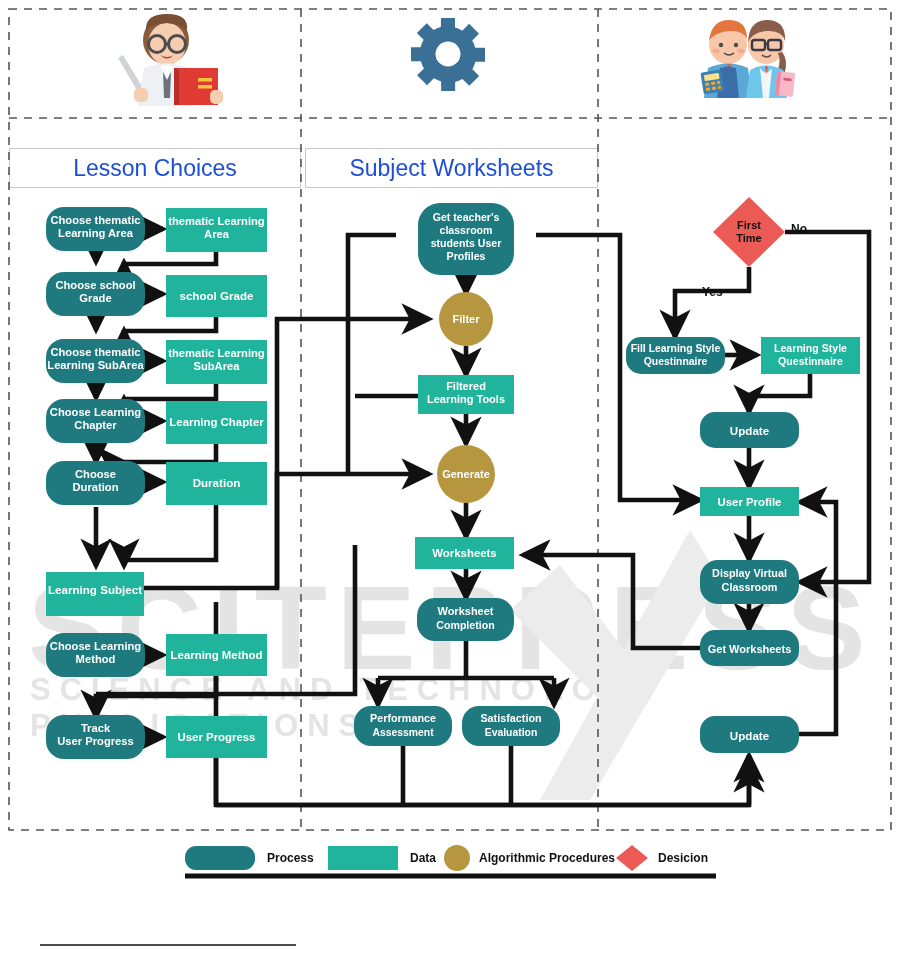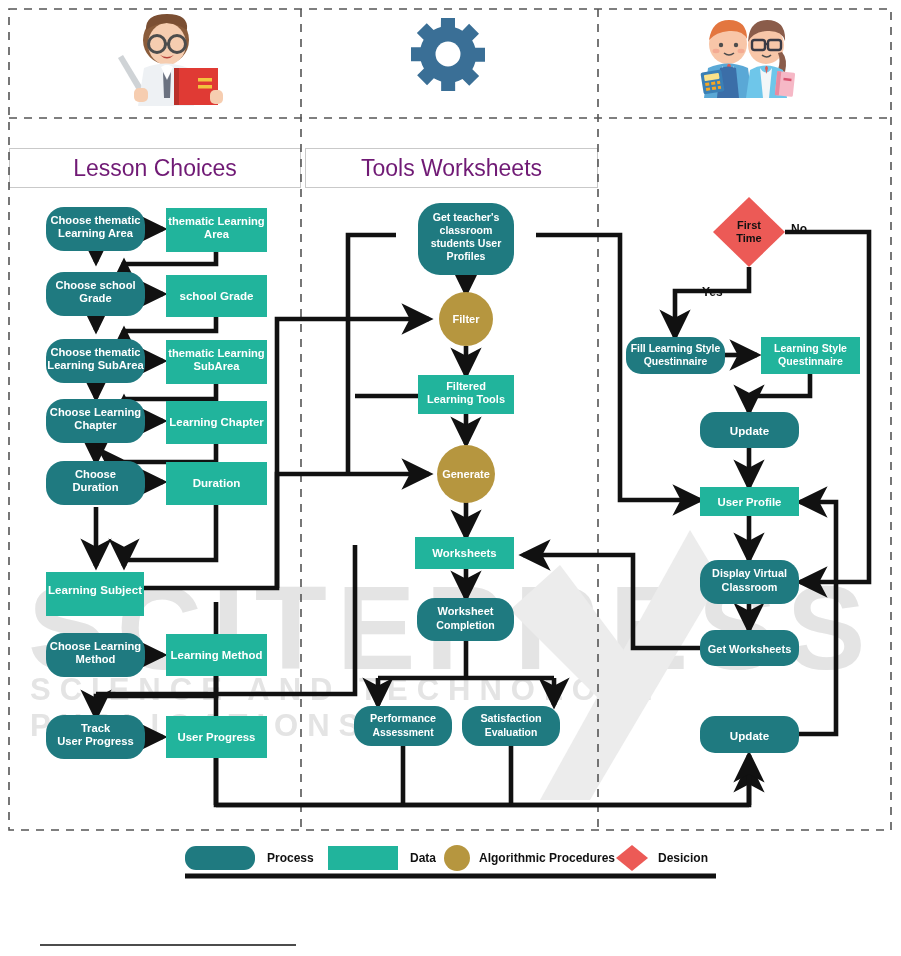--- a/index.html
+++ b/index.html
@@ -8,21 +8,21 @@
   #fc{position:absolute;left:0;top:0;width:901px;height:956px;}
   .wm{position:absolute;pointer-events:none;user-select:none;color:#e4e4e4;
       font-family:"Liberation Sans",sans-serif;font-weight:bold;letter-spacing:2px;}
   #wm1{left:28px;top:560px;font-size:118px;letter-spacing:10px;}
   #wm2{left:30px;top:672px;font-size:31px;letter-spacing:9px;}
   #wmswoosh{position:absolute;left:390px;top:470px;width:360px;height:330px;
       pointer-events:none;}
   .hdr-icon{position:absolute;}
   .colhdr{position:absolute;border:1px solid #c9c9c9;background:#fff;
       display:flex;align-items:center;justify-content:center;
-      font-size:23px;color:#701a75;font-family:"Liberation Sans",sans-serif;}
+      font-size:23px;color:#1d4ed8;font-family:"Liberation Sans",sans-serif;}
   .nodetext{font-family:"Liberation Sans",sans-serif;fill:#ffffff;font-weight:bold;
       text-anchor:middle;}
   .nodetext.dark{fill:#111111;}
   .lbl{font-family:"Liberation Sans",sans-serif;fill:#111;font-weight:bold;
       font-size:12px;}
   .legtext{font-family:"Liberation Sans",sans-serif;fill:#111;font-weight:bold;font-size:12px;}
 </style>
 </head>
 <body>
 
@@ -94,21 +94,21 @@
     <path d="M71 50 l1.5 6 l1.5 -6 l-1 -2 h-1 Z" fill="#e05a52"></path>
     <rect x="82" y="54" width="18" height="24" rx="1.5" fill="#f6b8c6" transform="rotate(6 91 66)"></rect>
     <rect x="82" y="54" width="4" height="24" fill="#e88aa0" transform="rotate(6 91 66)"></rect>
     <rect x="89" y="60" width="8" height="2.5" fill="#d9536f" transform="rotate(6 91 66)"></rect>
   </svg>
 
   <div class="colhdr" style="left:9px;top:148px;width:290px;height:38px">
     <span>Lesson Choices</span>
   </div>
   <div class="colhdr" style="left:305px;top:148px;width:291px;height:38px">
-    <span>Tools Worksheets</span>
+    <span>Subject Worksheets</span>
   </div>
 
   <svg id="fc" viewBox="0 0 901 956">
     <defs>
       <marker id="ar" markerWidth="7" markerHeight="7" refX="5.4" refY="3.2" orient="auto">
         <path d="M0,0 L6.4,3.2 L0,6.4 L1.5,3.2 Z" fill="#111"></path>
       </marker>
       <marker id="arS" markerWidth="8" markerHeight="8" refX="6" refY="3.4" orient="auto">
         <path d="M0,0 L7,3.4 L0,6.8 L1.8,3.4 Z" fill="#111"></path>
       </marker>

